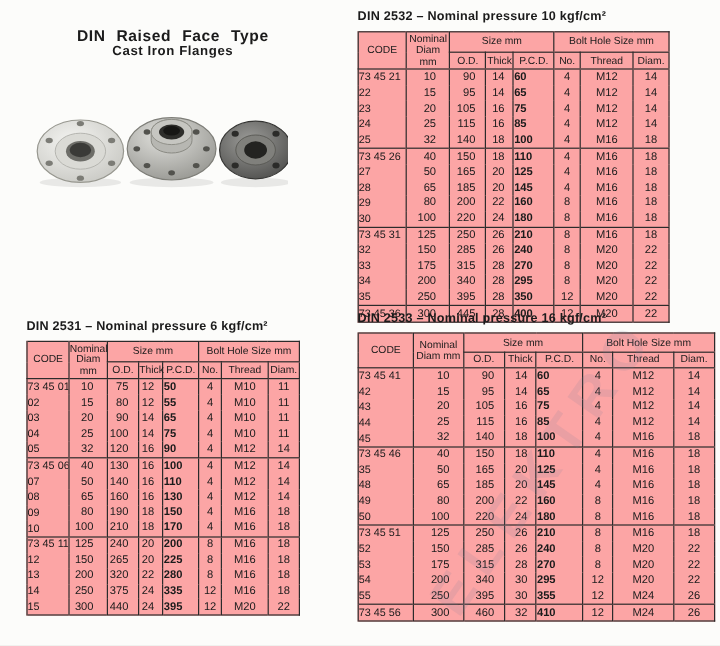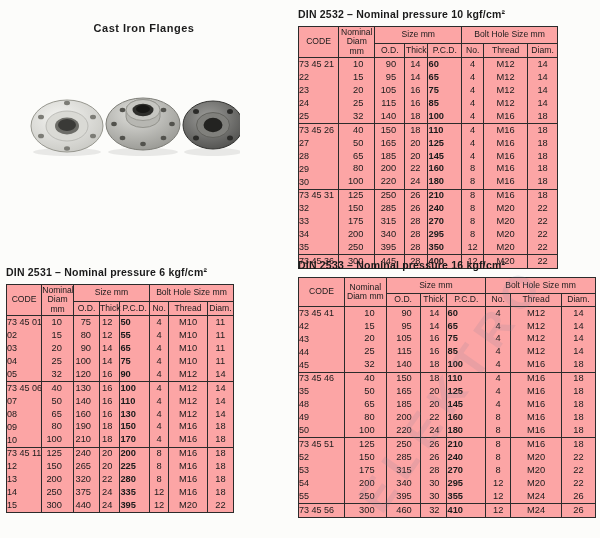--- a/index.html
+++ b/index.html
@@ -9,21 +9,21 @@
     background:#fcfcfa; color:#1b1b1b; overflow:hidden;
     font-family:"Liberation Sans", sans-serif;
   }
   .brand { position:absolute; left:18px; top:22px; width:252px; text-align:center; }
   .brand-line1 { font-size:13px; font-weight:bold; word-spacing:5px; letter-spacing:0.5px; }
   .brand-line2 { font-size:11px; font-weight:bold; margin-top:0; letter-spacing:0.5px; }
   .photos { position:absolute; left:25px; top:84px; width:215px; height:75px; }
 
   .tblwrap { position:absolute; }
   .pos-2532 { left:298px; top:8px;   width:260px; }
-  .pos-2531 { left:6px;  top:266px; width:228px; }
+  .pos-2531 { left:22px;  top:266px; width:228px; }
   .pos-2533 { left:298px; top:259px; width:298px; }
   .tbl-title { font-size:10.5px; font-weight:bold; margin-bottom:6px; letter-spacing:0.2px; }
 
   table.flange-table {
     width:100%; border-collapse:collapse; table-layout:fixed;
     border:1.4px solid #2b2b2b; background:#fca5a5;
   }
   .flange-table th {
     font-size:8.6px; font-weight:normal; text-align:center;
     border-left:1px solid #2b2b2b; border-bottom:1px solid #2b2b2b;
@@ -50,20 +50,21 @@
     font-size:46px; font-weight:bold; letter-spacing:10px;
     color:rgba(130,130,155,0.15); pointer-events:none; user-select:none;
   }
 </style>
 </head>
 <body>
 
 <div class="page">
 
   <div class="brand">
+    <div class="brand-line1">DIN  Raised  Face  Type</div>
     <div class="brand-line2">Cast Iron Flanges</div>
   </div>
 
   <svg class="photos" viewBox="0 0 215 75" xmlns="http://www.w3.org/2000/svg">
     <defs>
       <radialGradient id="gA" cx="40%" cy="35%" r="75%">
         <stop offset="0%" stop-color="#f4f4f1"></stop>
           <stop offset="100%" stop-color="#c7c7c2"></stop>
       </radialGradient>
       <radialGradient id="gB" cx="40%" cy="30%" r="75%">

